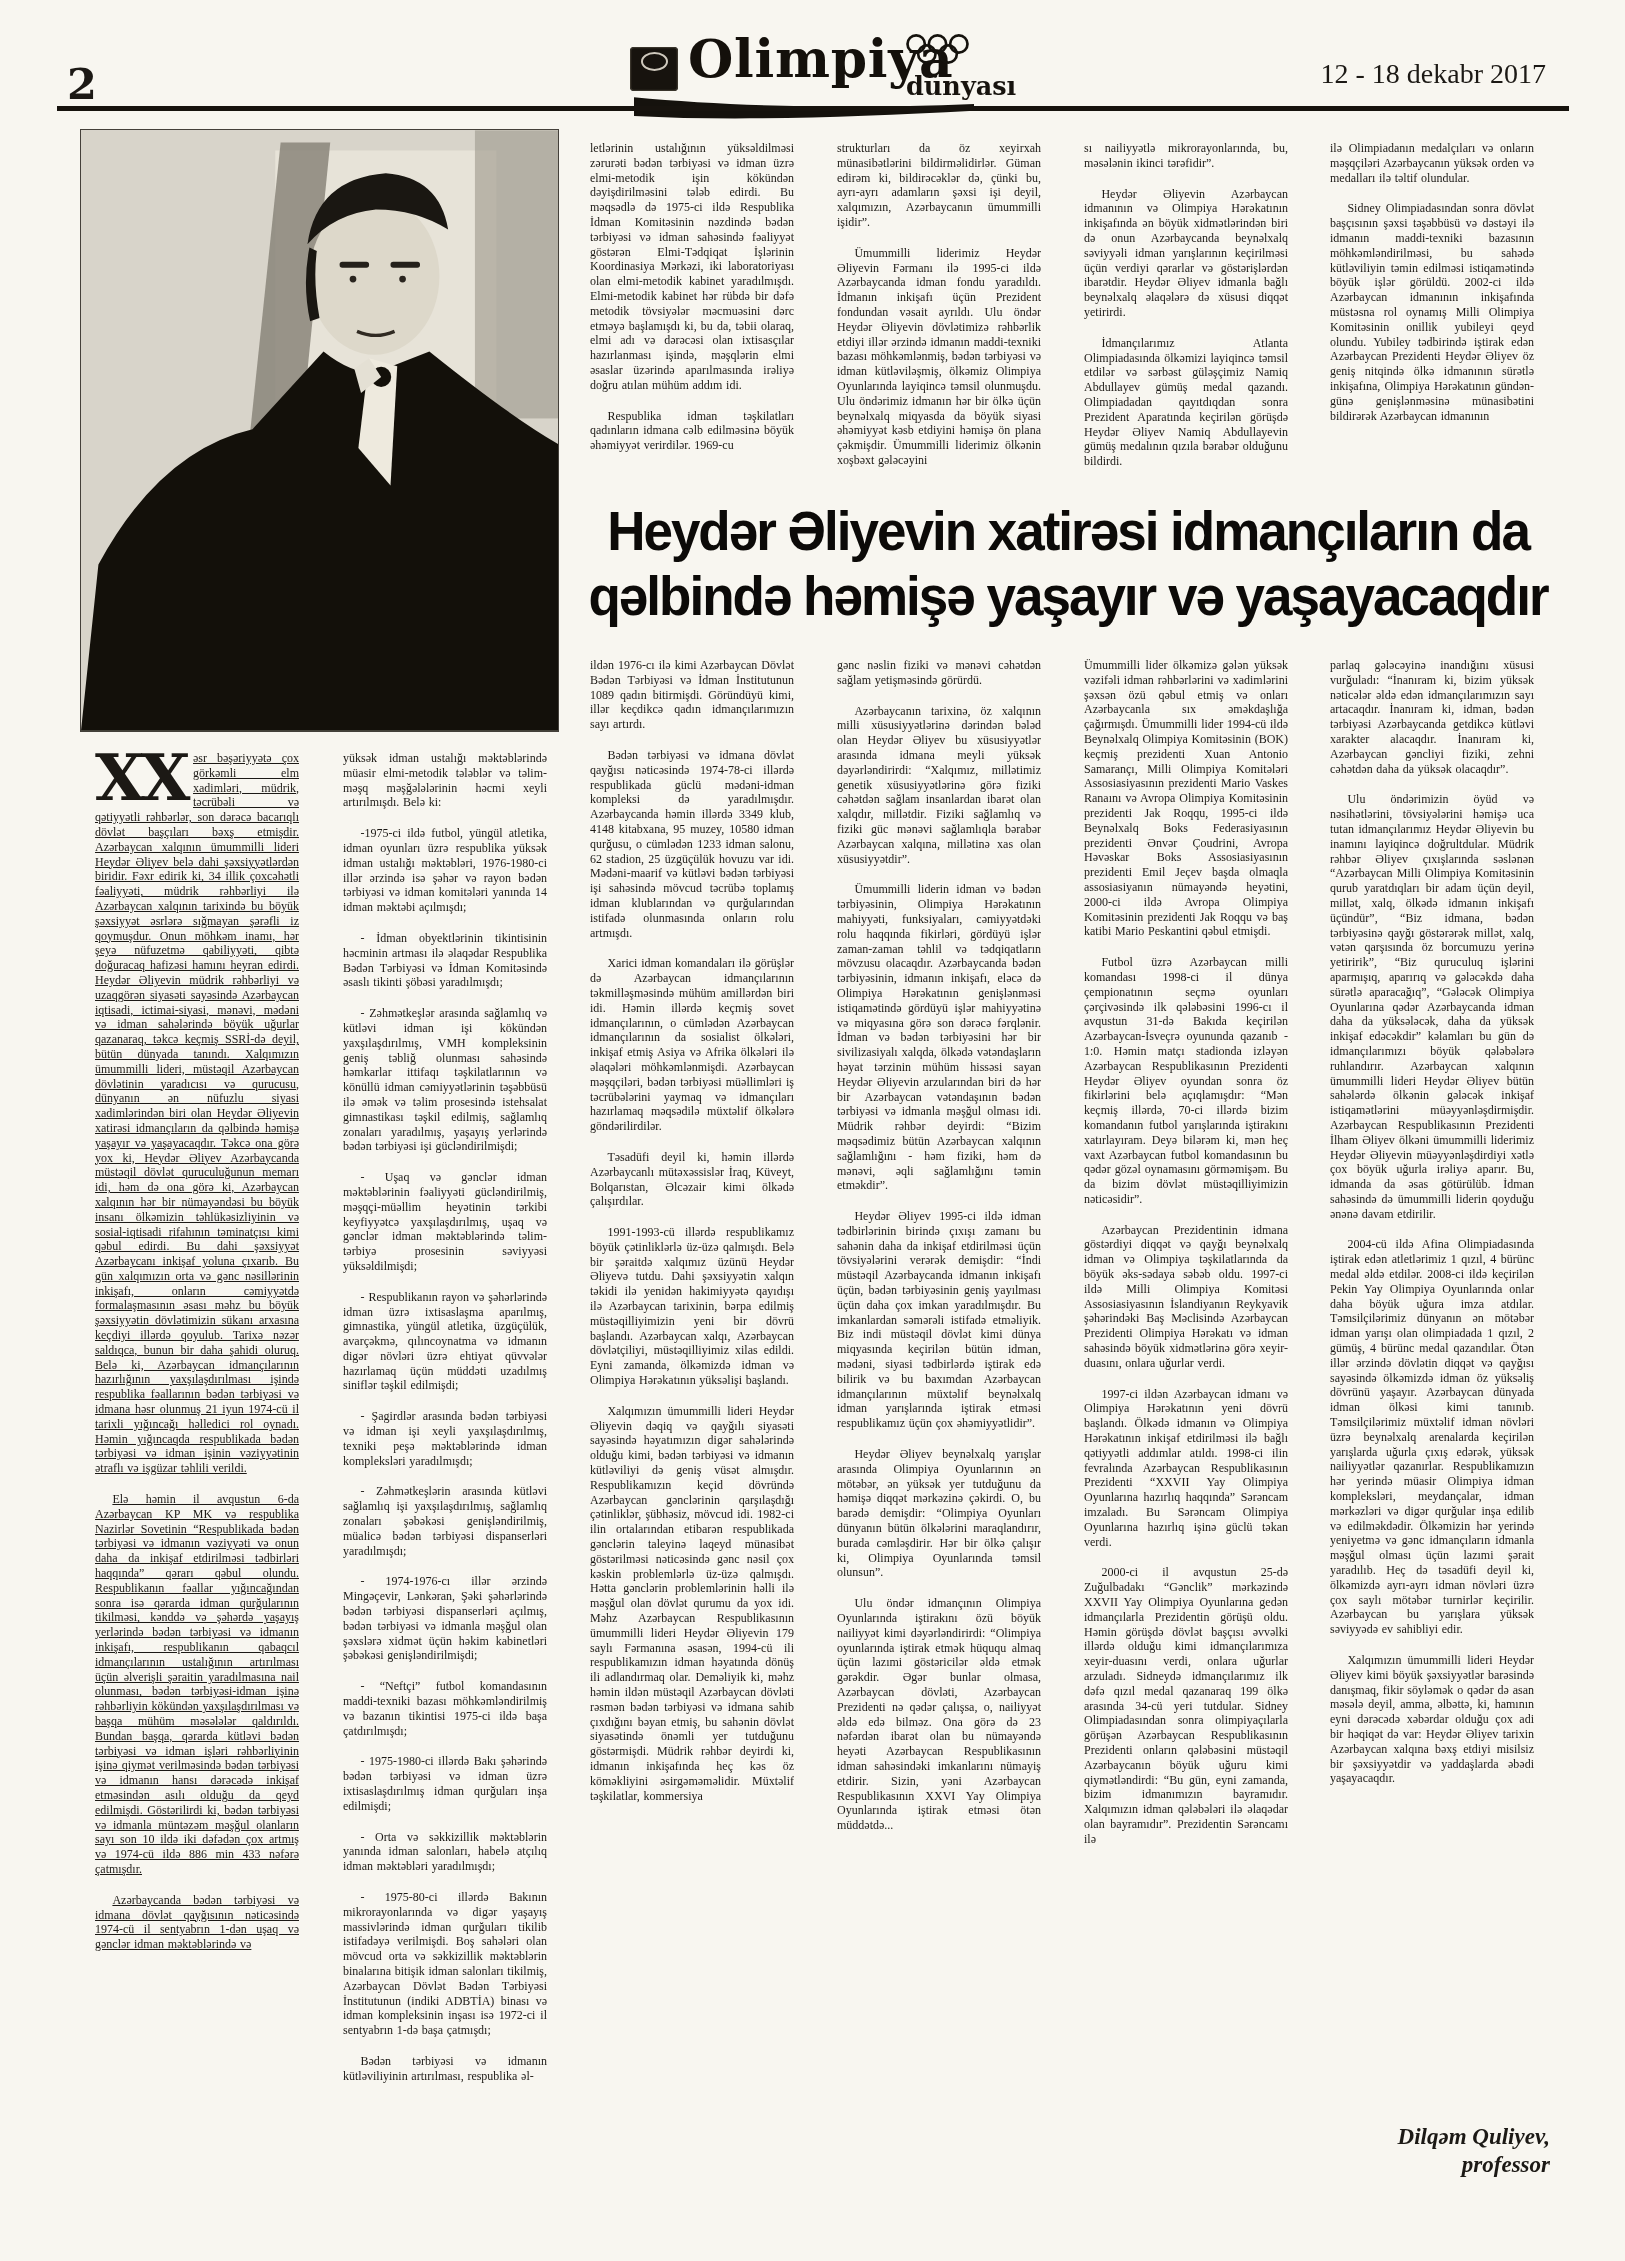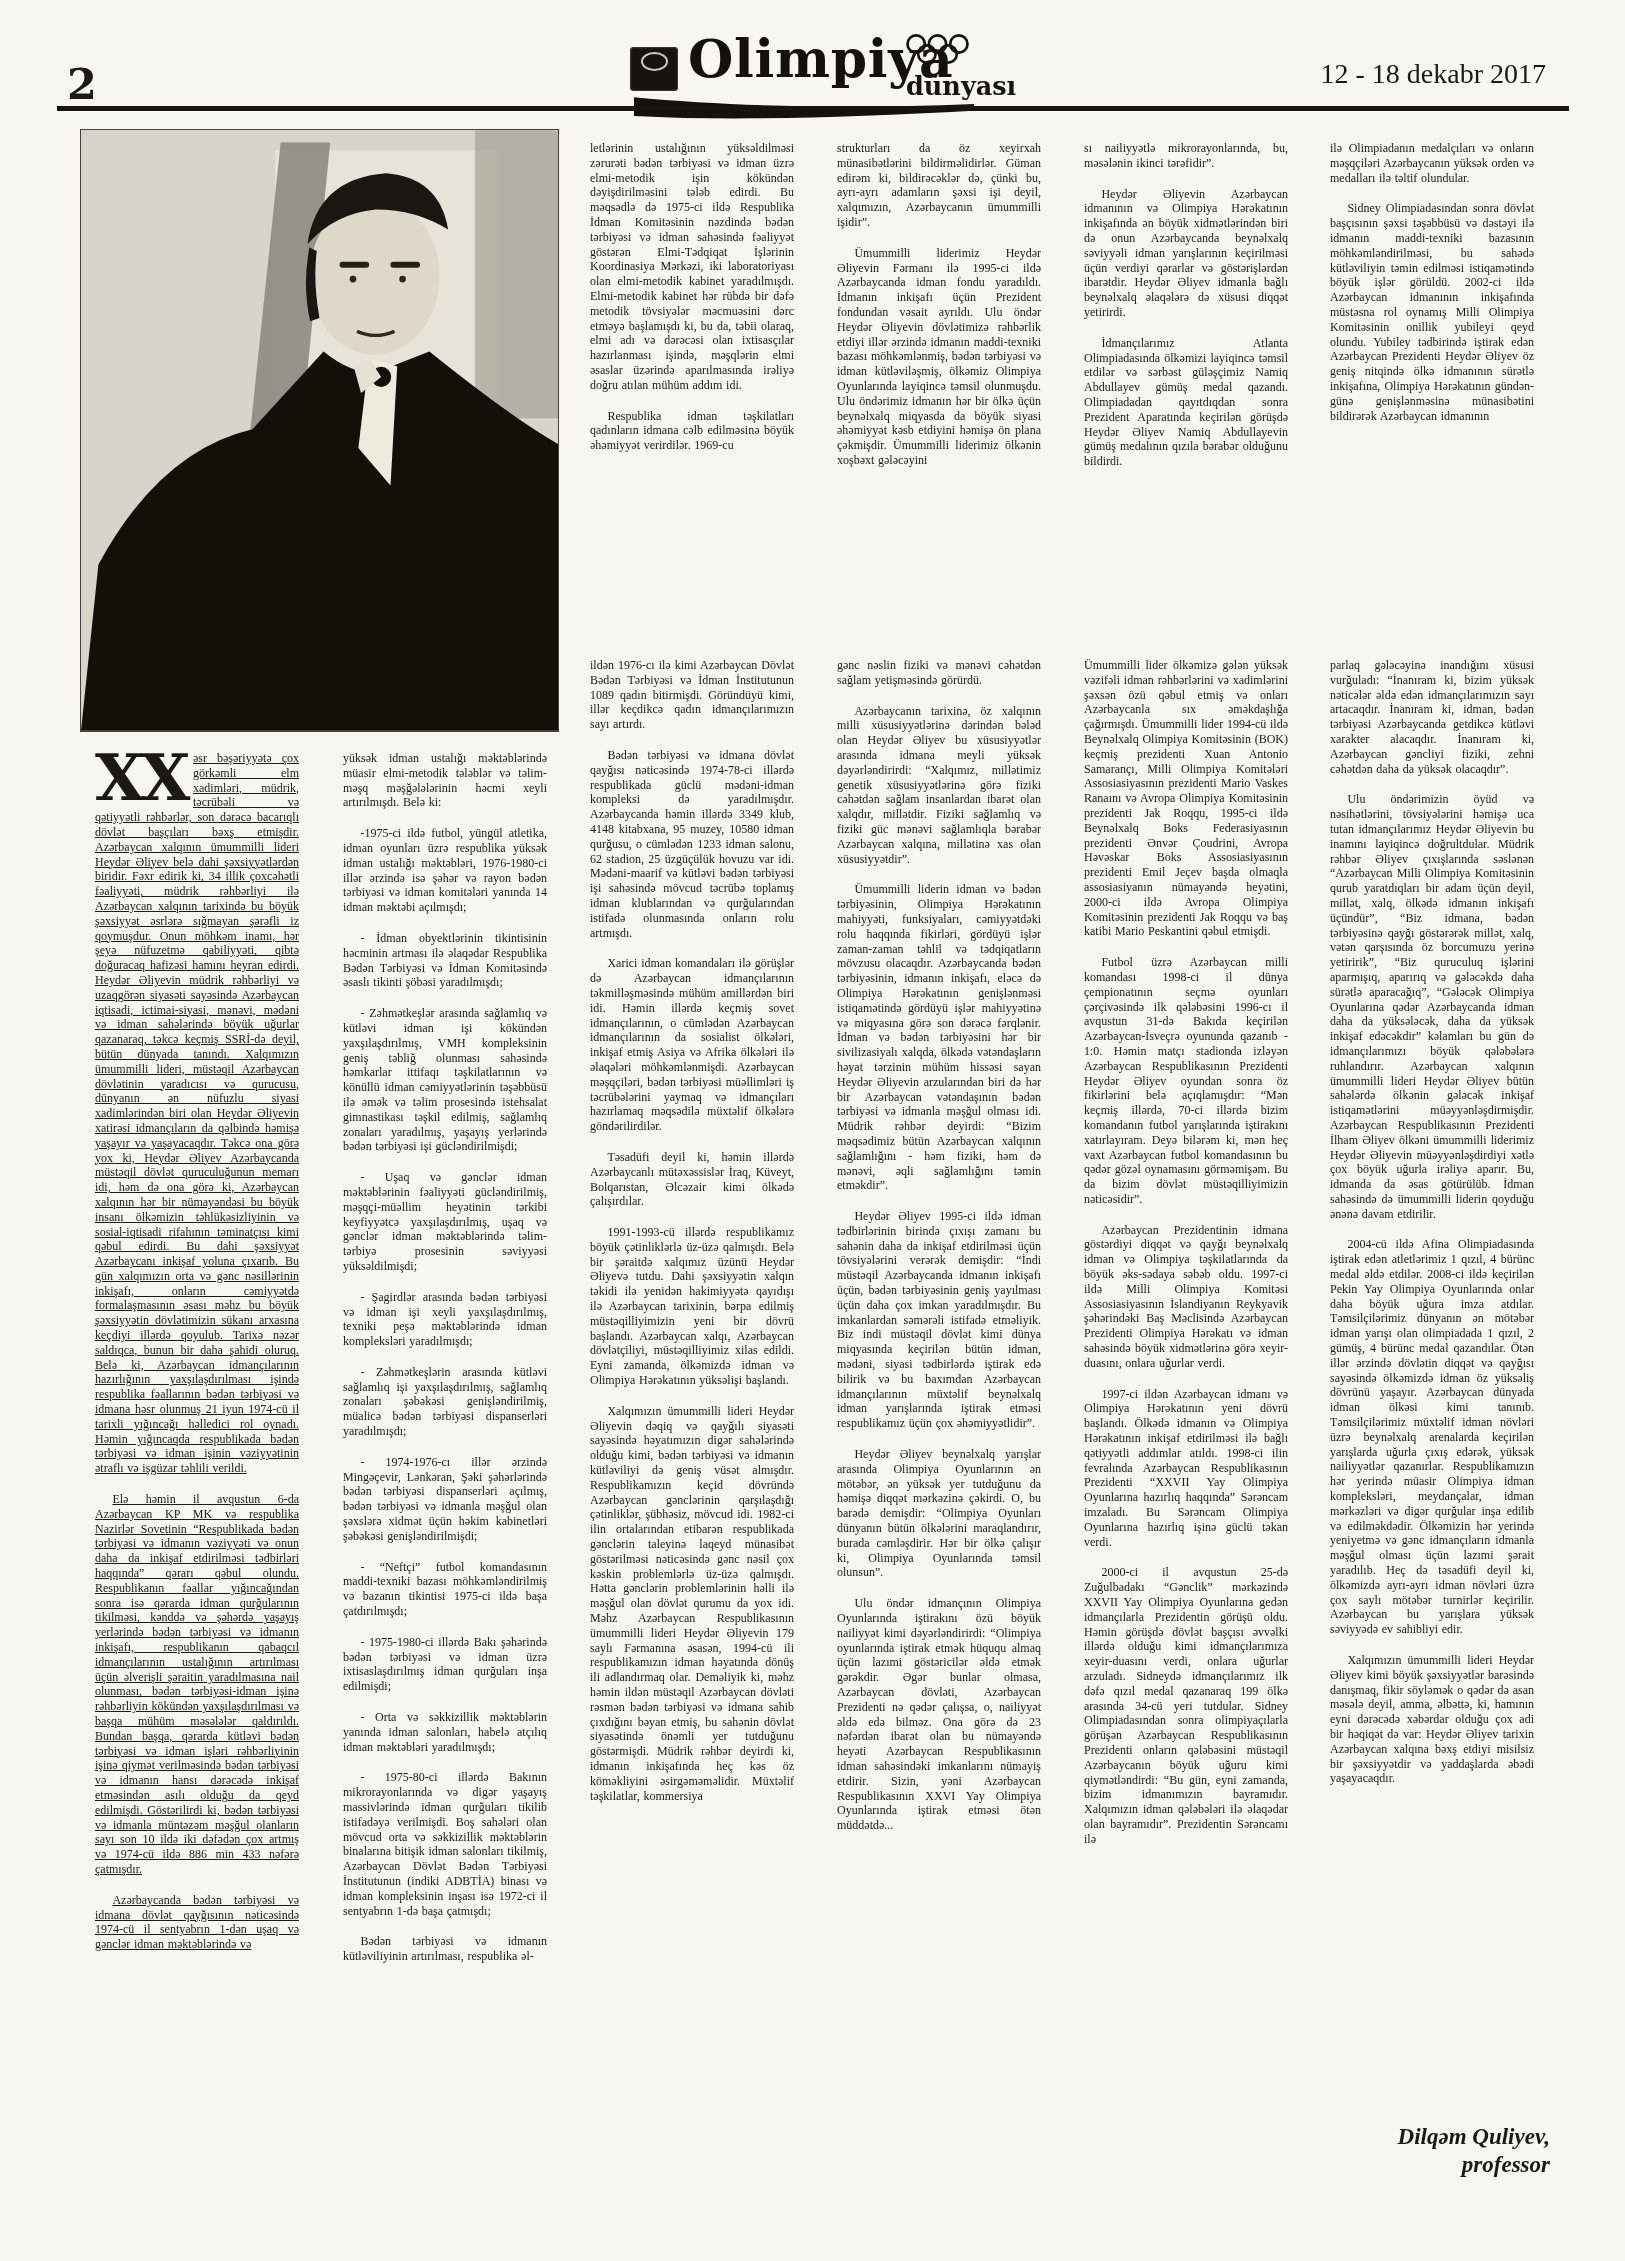--- a/index.html
+++ b/index.html
@@ -111,32 +111,37 @@
   <div class="col t3">
       <p>sı nailiyyətlə mikrorayonlarında, bu, məsələnin ikinci tərəfidir”.</p>
       <p>Heydər Əliyevin Azərbaycan idmanının və Olimpiya Hərəkatının inkişafında ən böyük xidmətlərindən biri də onun Azərbaycanda beynəlxalq səviyyəli idman yarışlarının keçirilməsi üçün verdiyi qərarlar və göstərişlərdən ibarətdir. Heydər Əliyev idmanla bağlı beynəlxalq əlaqələrə də xüsusi diqqət yetirirdi.</p>
       <p>İdmançılarımız Atlanta Olimpiadasında ölkəmizi layiqincə təmsil etdilər və sərbəst güləşçimiz Namiq Abdullayev gümüş medal qazandı. Olimpiadadan qayıtdıqdan sonra Prezident Aparatında keçirilən görüşdə Heydər Əliyev Namiq Abdullayevin gümüş medalının qızıla bərabər olduğunu bildirdi.</p>
     </div>
   <div class="col t4">
       <p>ilə Olimpiadanın medalçıları və onların məşqçiləri Azərbaycanın yüksək orden və medalları ilə təltif olundular.</p>
       <p>Sidney Olimpiadasından sonra dövlət başçısının şəxsi təşəbbüsü və dəstəyi ilə idmanın maddi-texniki bazasının möhkəmləndirilməsi, bu sahədə kütləviliyin təmin edilməsi istiqamətində böyük işlər görüldü. 2002-ci ildə Azərbaycan idmanının inkişafında müstəsna rol oynamış Milli Olimpiya Komitəsinin onillik yubileyi qeyd olundu. Yubiley tədbirində iştirak edən Azərbaycan Prezidenti Heydər Əliyev öz geniş nitqində ölkə idmanının sürətlə inkişafına, Olimpiya Hərəkatının gündən-günə genişlənməsinə münasibətini bildirərək Azərbaycan idmanının</p>
     </div>
 
+  <div class="headline">
+    <div>Heydər Əliyevin xatirəsi idmançıların da</div>
+    <div>qəlbində həmişə yaşayır və yaşayacaqdır</div>
+  </div>
 
   <div class="col c1">
       <p><span class="dropcap">XX</span>əsr bəşəriyyətə çox görkəmli elm xadimləri, müdrik, təcrübəli və qətiyyətli rəhbərlər, son dərəcə bacarıqlı dövlət başçıları bəxş etmişdir. Azərbaycan xalqının ümummilli lideri Heydər Əliyev belə dahi şəxsiyyətlərdən biridir. Fəxr edirik ki, 34 illik çoxcəhətli fəaliyyəti, müdrik rəhbərliyi ilə Azərbaycan xalqının tarixində bu böyük şəxsiyyət əsrlərə sığmayan şərəfli iz qoymuşdur. Onun möhkəm inamı, hər şeyə nüfuzetmə qabiliyyəti, qibtə doğuracaq hafizəsi hamını heyran edirdi. Heydər Əliyevin müdrik rəhbərliyi və uzaqgörən siyasəti sayəsində Azərbaycan iqtisadi, ictimai-siyasi, mənəvi, mədəni və idman sahələrində böyük uğurlar qazanaraq, təkcə keçmiş SSRİ-də deyil, bütün dünyada tanındı. Xalqımızın ümummilli lideri, müstəqil Azərbaycan dövlətinin yaradıcısı və qurucusu, dünyanın ən nüfuzlu siyasi xadimlərindən biri olan Heydər Əliyevin xatirəsi idmançıların da qəlbində həmişə yaşayır və yaşayacaqdır. Təkcə ona görə yox ki, Heydər Əliyev Azərbaycanda müstəqil dövlət quruculuğunun memarı idi, həm də ona görə ki, Azərbaycan xalqının hər bir nümayəndəsi bu böyük insanı ölkəmizin təhlükəsizliyinin və sosial-iqtisadi rifahının təminatçısı kimi qəbul edirdi. Bu dahi şəxsiyyət Azərbaycanı inkişaf yoluna çıxarıb. Bu gün xalqımızın orta və gənc nəsillərinin inkişafı, onların cəmiyyətdə formalaşmasının əsası məhz bu böyük şəxsiyyətin dövlətimizin sükanı arxasına keçdiyi illərdə qoyulub. Tarixə nəzər saldıqca, bunun bir daha şahidi oluruq. Belə ki, Azərbaycan idmançılarının hazırlığının yaxşılaşdırılması işində respublika fəallarının bədən tərbiyəsi və idmana həsr olunmuş 21 iyun 1974-cü il tarixli yığıncağı həlledici rol oynadı. Həmin yığıncaqda respublikada bədən tərbiyəsi və idman işinin vəziyyətinin ətraflı və işgüzar təhlili verildi.</p>
       <p>Elə həmin il avqustun 6-da Azərbaycan KP MK və respublika Nazirlər Sovetinin “Respublikada bədən tərbiyəsi və idmanın vəziyyəti və onun daha da inkişaf etdirilməsi tədbirləri haqqında” qərarı qəbul olundu. Respublikanın fəallar yığıncağından sonra isə qərarda idman qurğularının tikilməsi, kənddə və şəhərdə yaşayış yerlərində bədən tərbiyəsi və idmanın inkişafı, respublikanın qabaqcıl idmançılarının ustalığının artırılması üçün əlverişli şəraitin yaradılmasına nail olunması, bədən tərbiyəsi-idman işinə rəhbərliyin kökündən yaxşılaşdırılması və başqa mühüm məsələlər qaldırıldı. Bundan başqa, qərarda kütləvi bədən tərbiyəsi və idman işləri rəhbərliyinin işinə qiymət verilməsində bədən tərbiyəsi və idmanın hansı dərəcədə inkişaf etməsindən asılı olduğu da qeyd edilmişdi. Göstərilirdi ki, bədən tərbiyəsi və idmanla müntəzəm məşğul olanların sayı son 10 ildə iki dəfədən çox artmış və 1974-cü ildə 886 min 433 nəfərə çatmışdır.</p>
       <p>Azərbaycanda bədən tərbiyəsi və idmana dövlət qayğısının nəticəsində 1974-cü il sentyabrın 1-dən uşaq və gənclər idman məktəblərində və</p>
     </div>
   <div class="col c2">
       <p>yüksək idman ustalığı məktəblərində müasir elmi-metodik tələblər və təlim-məşq məşğələlərinin həcmi xeyli artırılmışdı. Belə ki:</p>
       <p>-1975-ci ildə futbol, yüngül atletika, idman oyunları üzrə respublika yüksək idman ustalığı məktəbləri, 1976-1980-ci illər ərzində isə şəhər və rayon bədən tərbiyəsi və idman komitələri yanında 14 idman məktəbi açılmışdı;</p>
       <p>- İdman obyektlərinin tikintisinin həcminin artması ilə əlaqədar Respublika Bədən Tərbiyəsi və İdman Komitəsində əsaslı tikinti şöbəsi yaradılmışdı;</p>
       <p>- Zəhmətkeşlər arasında sağlamlıq və kütləvi idman işi kökündən yaxşılaşdırılmış, VMH kompleksinin geniş təbliğ olunması sahəsində həmkarlar ittifaqı təşkilatlarının və könüllü idman cəmiyyətlərinin təşəbbüsü ilə əmək və təlim prosesində istehsalat gimnastikası təşkil edilmiş, sağlamlıq zonaları yaradılmış, yaşayış yerlərində bədən tərbiyəsi işi gücləndirilmişdi;</p>
       <p>- Uşaq və gənclər idman məktəblərinin fəaliyyəti gücləndirilmiş, məşqçi-müəllim heyətinin tərkibi keyfiyyətcə yaxşılaşdırılmış, uşaq və gənclər idman məktəblərində təlim-tərbiyə prosesinin səviyyəsi yüksəldilmişdi;</p>
+      <p>- Respublikanın rayon və şəhərlərində idman üzrə ixtisaslaşma aparılmış, gimnastika, yüngül atletika, üzgüçülük, avarçəkmə, qılıncoynatma və idmanın digər növləri üzrə ehtiyat qüvvələr hazırlamaq üçün müddəti uzadılmış siniflər təşkil edilmişdi;</p>
       <p>- Şagirdlər arasında bədən tərbiyəsi və idman işi xeyli yaxşılaşdırılmış, texniki peşə məktəblərində idman kompleksləri yaradılmışdı;</p>
       <p>- Zəhmətkeşlərin arasında kütləvi sağlamlıq işi yaxşılaşdırılmış, sağlamlıq zonaları şəbəkəsi genişləndirilmiş, müalicə bədən tərbiyəsi dispanserləri yaradılmışdı;</p>
       <p>- 1974-1976-cı illər ərzində Mingəçevir, Lənkəran, Şəki şəhərlərində bədən tərbiyəsi dispanserləri açılmış, bədən tərbiyəsi və idmanla məşğul olan şəxslərə xidmət üçün həkim kabinetləri şəbəkəsi genişləndirilmişdi;</p>
       <p>- “Neftçi” futbol komandasının maddi-texniki bazası möhkəmləndirilmiş və bazanın tikintisi 1975-ci ildə başa çatdırılmışdı;</p>
       <p>- 1975-1980-ci illərdə Bakı şəhərində bədən tərbiyəsi və idman üzrə ixtisaslaşdırılmış idman qurğuları inşa edilmişdi;</p>
       <p>- Orta və səkkizillik məktəblərin yanında idman salonları, habelə atçılıq idman məktəbləri yaradılmışdı;</p>
       <p>- 1975-80-ci illərdə Bakının mikrorayonlarında və digər yaşayış massivlərində idman qurğuları tikilib istifadəyə verilmişdi. Boş sahələri olan mövcud orta və səkkizillik məktəblərin binalarına bitişik idman salonları tikilmiş, Azərbaycan Dövlət Bədən Tərbiyəsi İnstitutunun (indiki ADBTİA) binası və idman kompleksinin inşası isə 1972-ci il sentyabrın 1-də başa çatmışdı;</p>
       <p>Bədən tərbiyəsi və idmanın kütləviliyinin artırılması, respublika əl-</p>
     </div>
   <div class="col c3">

